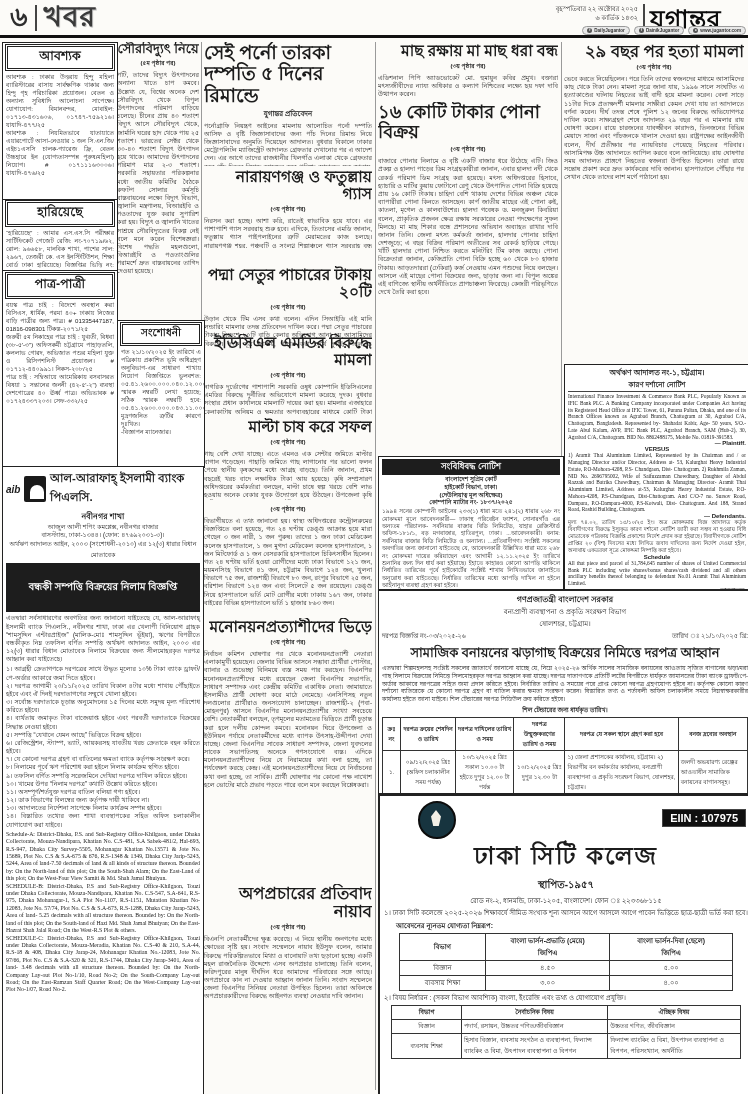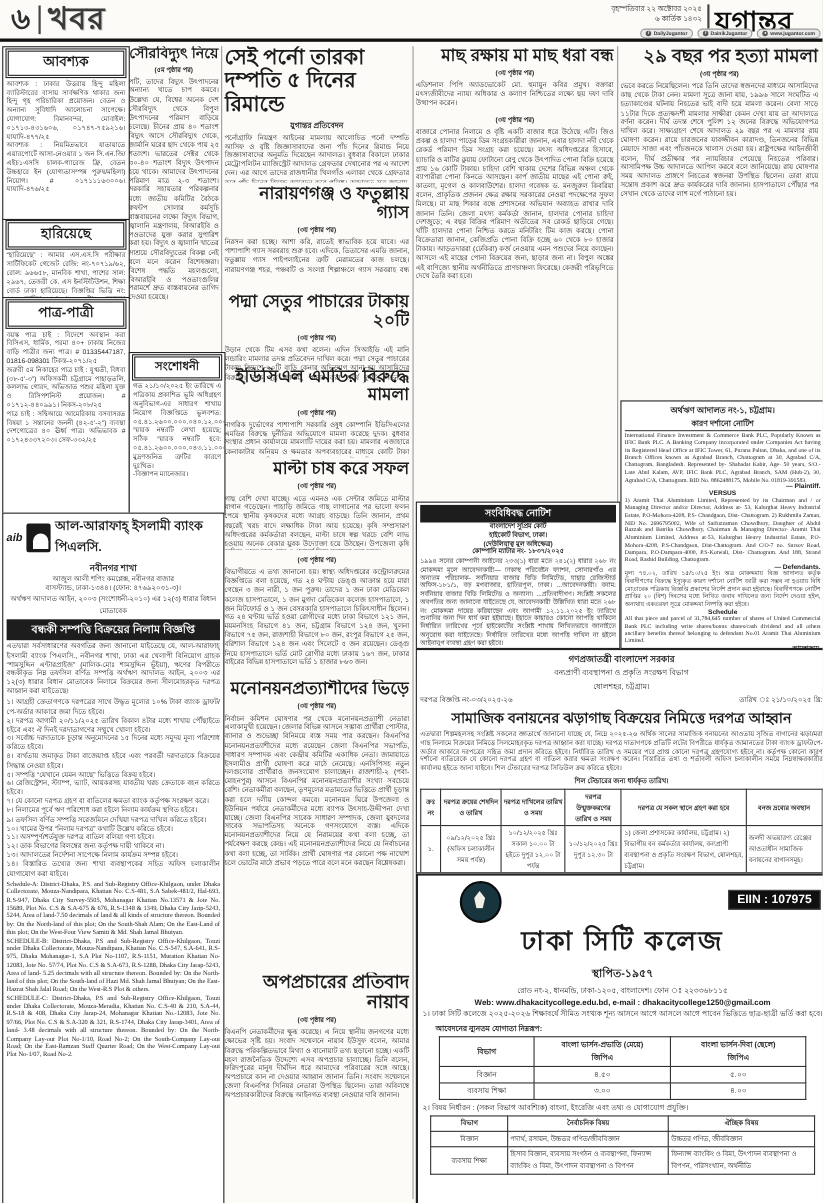--- a/index.html
+++ b/index.html
@@ -124,21 +124,21 @@
   <div class="abs nbox clip" style="left:2px;top:466px;width:194px;height:624px;">
     <div style="display:flex;align-items:center;gap:4px;justify-content:center;margin:1px 0 2px;">
       <span style="font-weight:bold;font-style:italic;font-size:10px;">aib</span>
       <span class="aibbox"></span>
       <span style="font-weight:bold;font-size:11.5px;">আল-আরাফাহ্ ইসলামী ব্যাংক পিএলসি.</span>
     </div>
     <div class="ctr" style="font-weight:bold;font-size:8px;">নবীনগর শাখা</div>
     <div class="ctr pre" style="font-size:6.3px;line-height:1.3;">আজুল আলী শপিং কমপ্লেক্স, নবীনগর বাজার
 বাসস্ট্যান্ড, ঢাকা-১৩৪৪। (ফোন: ৪৭৬৯২০৩১-৩)।</div>
     <div class="ctr" style="font-size:6.3px;">অর্থঋণ আদালত আইন, ২০০৩ (সংশোধনী-২০১০) এর ১২(৩) ধারার বিধান মোতাবেক</div>
-    <div class="strip" style="font-size:10px;padding:1px 0;margin:2px 0;">বন্ধকী সম্পত্তি বিক্রয়ের নিলাম বিজ্ঞপ্তি</div>
+    <div class="strip" style="font-size:10px;padding:16px 0;margin:2px 0;">বন্ধকী সম্পত্তি বিক্রয়ের নিলাম বিজ্ঞপ্তি</div>
     <div class="body6 jus">এতদ্বারা সর্বসাধারণের অবগতির জন্য জানানো যাইতেছে যে, আল-আরাফাহ্ ইসলামী ব্যাংক পিএলসি., নবীনগর শাখা, ঢাকা এর খেলাপী বিনিয়োগ গ্রাহক “শামসুদ্দিন এন্টারপ্রাইজ” (মালিক-মোঃ শামসুদ্দিন ভূঁইয়া), ঋণের বিপরীতে বন্ধকীকৃত নিম্ন তফসিল বর্ণিত সম্পত্তি অর্থঋণ আদালত আইন, ২০০৩ এর ১২(৩) ধারার বিধান মোতাবেক নিলামে বিক্রয়ের জন্য সীলমোহরকৃত দরপত্র আহ্বান করা যাইতেছে।</div>
     <div class="body6 jus pre" style="margin-top:2px;">১। আগ্রহী ক্রেতাগণকে দরপত্রের সাথে উদ্ধৃত মূল্যের ১০% টাকা ব্যাংক ড্রাফট/পে-অর্ডার আকারে জমা দিতে হইবে।
 ২। দরপত্র আগামী ২০/১১/২০২৫ তারিখ বিকাল ৪টার মধ্যে শাখায় পৌঁছাইতে হইবে এবং ঐ দিনই দরদাতাগণের সম্মুখে খোলা হইবে।
 ৩। সর্বোচ্চ দরদাতাকে চূড়ান্ত অনুমোদনের ১৫ দিনের মধ্যে সমুদয় মূল্য পরিশোধ করিতে হইবে।
 ৪। ব্যর্থতায় জমাকৃত টাকা বাজেয়াপ্ত হইবে এবং পরবর্তী দরদাতাকে বিক্রয়ের সিদ্ধান্ত নেওয়া হইবে।
 ৫। সম্পত্তি “যেখানে যেমন আছে” ভিত্তিতে বিক্রয় হইবে।
 ৬। রেজিস্ট্রেশন, স্ট্যাম্প, ভ্যাট, আয়করসহ যাবতীয় খরচ ক্রেতাকে বহন করিতে হইবে।
 ৭। যে কোনো দরপত্র গ্রহণ বা বাতিলের ক্ষমতা ব্যাংক কর্তৃপক্ষ সংরক্ষণ করে।
 ৮। নিলামের পূর্বে ঋণ পরিশোধ করা হইলে নিলাম কার্যক্রম স্থগিত হইবে।
 ৯। তফসিল বর্ণিত সম্পত্তি সরেজমিনে দেখিয়া দরপত্র দাখিল করিতে হইবে।
@@ -191,20 +191,21 @@
     <div class="cont">(৩য় পৃষ্ঠার পর)</div>
     <div class="body6 jus">বিএনপি নেতাকর্মীদের ক্ষুব্ধ করেছে। এ নিয়ে স্থানীয় জনগণের মধ্যে ক্ষোভের সৃষ্টি হয়। সংবাদ সম্মেলনে নায়াব ইউসুফ বলেন, আমার বিরুদ্ধে পরিকল্পিতভাবে মিথ্যা ও বানোয়াট তথ্য ছড়ানো হচ্ছে। একটি মহল রাজনৈতিক উদ্দেশ্যে এসব অপপ্রচার চালাচ্ছে। তিনি বলেন, ফরিদপুরের মানুষ দীর্ঘদিন ধরে আমাদের পরিবারের সঙ্গে আছে। অপপ্রচারে কান না দেওয়ার আহ্বান জানান তিনি। সংবাদ সম্মেলনে জেলা বিএনপির সিনিয়র নেতারা উপস্থিত ছিলেন। তারা অবিলম্বে অপপ্রচারকারীদের বিরুদ্ধে আইনগত ব্যবস্থা নেওয়ার দাবি জানান।</div>
   </div>
 
   <div class="abs clip" style="left:378px;top:42px;width:180px;height:58px;">
     <div class="hl-lg">মাছ রক্ষায় মা মাছ ধরা বন্ধ</div>
     <div class="cont">(৩য় পৃষ্ঠার পর)</div>
     <div class="body6 jus">এডিশনাল পিপি অ্যাডভোকেট মো. হুমায়ুন কবির প্রমুখ। বক্তারা মৎস্যজীবীদের ন্যায্য অধিকার ও কল্যাণ নিশ্চিতের লক্ষ্যে ছয় দফা দাবি উত্থাপন করেন।</div>
   </div>
   <div class="abs clip" style="left:378px;top:102px;width:180px;height:350px;">
+    <div class="hl-xl" style="font-size:18px;">১৬ কোটি টাকার পোনা বিক্রয়</div>
     <div class="cont">(৩য় পৃষ্ঠার পর)</div>
     <div class="body6 jus">বাজারে পোনার নিলামে ও বৃষ্টি একটি বাজার ধরে উঠেছে এটি। জিও প্রকল্প ও হালদা পাড়ের ডিম সংগ্রহকারীরা জানান, এবার হালদা নদী থেকে রেকর্ড পরিমাণ ডিম সংগ্রহ করা হয়েছে। মৎস্য অধিদপ্তরের হিসাবে, হ্যাচারি ও মাটির কুয়ায় ফোটানো রেণু থেকে উৎপাদিত পোনা বিক্রি হয়েছে প্রায় ১৬ কোটি টাকায়। চাহিদা বেশি থাকায় দেশের বিভিন্ন অঞ্চল থেকে ব্যাপারীরা পোনা কিনতে আসছেন। কার্প জাতীয় মাছের এই পোনা রুই, কাতলা, মৃগেল ও কালবাউশের। হালদা গবেষক ড. মনজুরুল কিবরিয়া বলেন, প্রাকৃতিক প্রজনন ক্ষেত্র রক্ষায় সরকারের নেওয়া পদক্ষেপের সুফল মিলছে। মা মাছ শিকার বন্ধে প্রশাসনের অভিযান অব্যাহত রাখার দাবি জানান তিনি। জেলা মৎস্য কর্মকর্তা জানান, হালদার পোনার চাহিদা দেশজুড়ে; এ বছর বিক্রির পরিমাণ অতীতের সব রেকর্ড ছাড়িয়ে গেছে। খাঁটি হালদার পোনা নিশ্চিত করতে মনিটরিং টিম কাজ করছে। পোনা বিক্রেতারা জানান, কেজিপ্রতি পোনা বিক্রি হচ্ছে ৬০ থেকে ৮০ হাজার টাকায়। আড়তদাররা (ঢেকিরা) কর্জ নেওয়ায় এমন পশুদের নিয়ে বলছেন। আসলে এই মাছের পোনা বিক্রয়ের জন্য, ছাড়ার জন্য না। বিপুল অঙ্কের এই বাণিজ্যে স্থানীয় অর্থনীতিতে প্রাণচাঞ্চল্য ফিরেছে। কেজরী পরিভৃণিতে দেখে তৈরি করা হবে।</div>
   </div>
   <div class="abs nbox clip" style="left:378px;top:456px;width:178px;height:128px;">
     <div class="strip" style="font-size:8.5px;padding:1px 0;">সংবিধিবদ্ধ নোটিশ</div>
     <div class="ctr pre" style="font-size:6px;line-height:1.3;font-weight:bold;margin:1px 0;">বাংলাদেশ সুপ্রিম কোর্ট
 হাইকোর্ট বিভাগ, ঢাকা।
 (দেউলিয়াত্ব মূল অধিক্ষেত্র)
 কোম্পানি ম্যাটার নং- ১৮৩৭/২০২৫</div>
     <div class="body5 jus">১৯৯৪ সনের কোম্পানী আইনের ২৩৩(১) ধারা মতে ২৪১(২) ধারার ২৬৮ নং মোকদ্দমা মূলে আবেদনকারী— ঢাকাস্থ পরিবেষ্টন ফ্যাশন, সোনারগাঁও এর অন্যতম পরিচালক- সর্বনিয়ার বাজার বিডি লিমিটেড, যাহার রেজিস্টার্ড অফিস-১৮১/১, বড় মগবাজার, হাতিরপুল, ঢাকা। ...আবেদনকারী। বনাম: সর্বনিয়ার বাজার বিডি লিমিটেড ও অন্যান্য। ...প্রতিবাদীগণ। সংশ্লিষ্ট সকলের অবগতির জন্য জানানো যাইতেছে যে, আবেদনকারী উল্লিখিত ধারা মতে ২৬৮ নং মোকদ্দমা দায়ের করিয়াছেন এবং আগামী ১২.১১.২০২৫ ইং তারিখে শুনানির জন্য দিন ধার্য করা হইয়াছে। ইহাতে কাহারও কোনো আপত্তি থাকিলে নির্ধারিত তারিখের পূর্বে হাইকোর্টের সংশ্লিষ্ট শাখায় লিখিতভাবে জানাইতে অনুরোধ করা যাইতেছে। নির্ধারিত তারিখের মধ্যে আপত্তি দাখিল না হইলে আইনানুগ ব্যবস্থা গ্রহণ করা হইবে।</div>
@@ -267,21 +268,20 @@
 
   </div>
 
   <div class="abs clip" style="left:378px;top:794px;width:364px;height:294px;border:2px solid #222;background:#fff;padding:3px 4px;">
     <div style="position:relative;">
       <div class="abs dccircle" style="left:34px;top:2px;"></div>
       <div class="abs eiin" style="right:2px;top:10px;">EIIN : 107975</div>
       <div class="ctr" style="font-weight:900;font-size:24px;letter-spacing:2px;">ঢাকা সিটি কলেজ</div>
       <div class="ctr" style="font-weight:bold;font-size:10px;">স্থাপিত-১৯৫৭</div>
       <div class="ctr" style="font-size:6.8px;margin-top:1px;">রোড নং-২, ধানমন্ডি, ঢাকা-১২০৫, বাংলাদেশ। ফোন ঃ ২২৩৩৬৮১১৫</div>
-      <div class="ctr" style="font-size:7.2px;font-weight:bold;">Web: www.dhakacitycollege.edu.bd, e-mail : dhakacitycollege1250@gmail.com</div>
     </div>
     <div class="jus" style="font-size:6.8px;">১।  ঢাকা সিটি কলেজে ২০২৫-২০২৬ শিক্ষাবর্ষে সীমিত সংখ্যক শূন্য আসনে আগে আসলে আগে পাবেন ভিত্তিতে ছাত্র-ছাত্রী ভর্তি করা হবে।</div>
     <div style="font-size:6.8px;font-weight:bold;margin:1px 0 1px 12px;">আবেদনের ন্যূনতম যোগ্যতা নিম্নরূপ:</div>
     <table style="font-size:6.8px;width:92%;margin:0 auto;">
       <tbody>
           <tr>
         <th style="width:26%;">বিভাগ</th>
         <th style="width:37%;"><span>বাংলা ভার্সন-প্রভাতি (মেয়ে)</span><br><span>জিপিএ</span></th>
         <th style="width:37%;"><span>বাংলা ভার্সন-দিবা (ছেলে)</span><br><span>জিপিএ</span></th>
       </tr>

